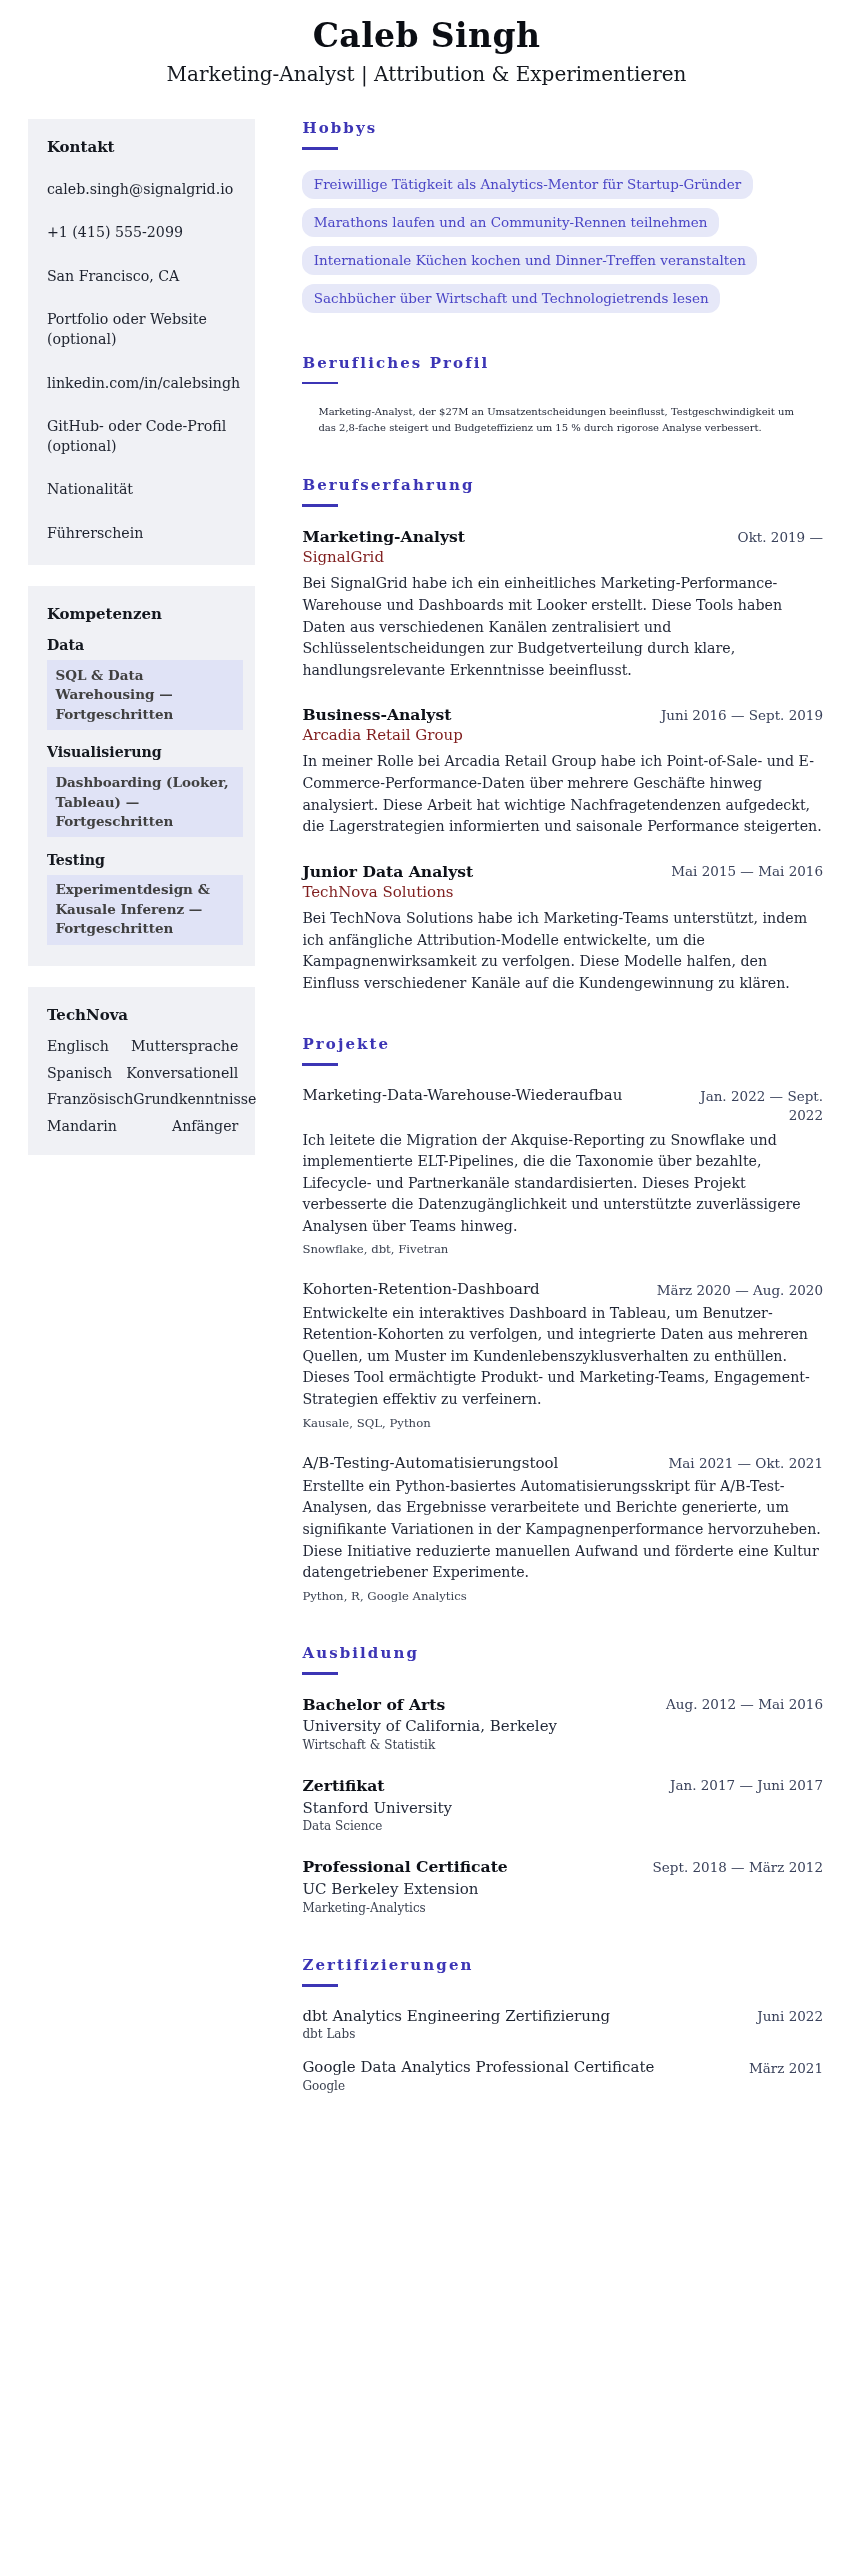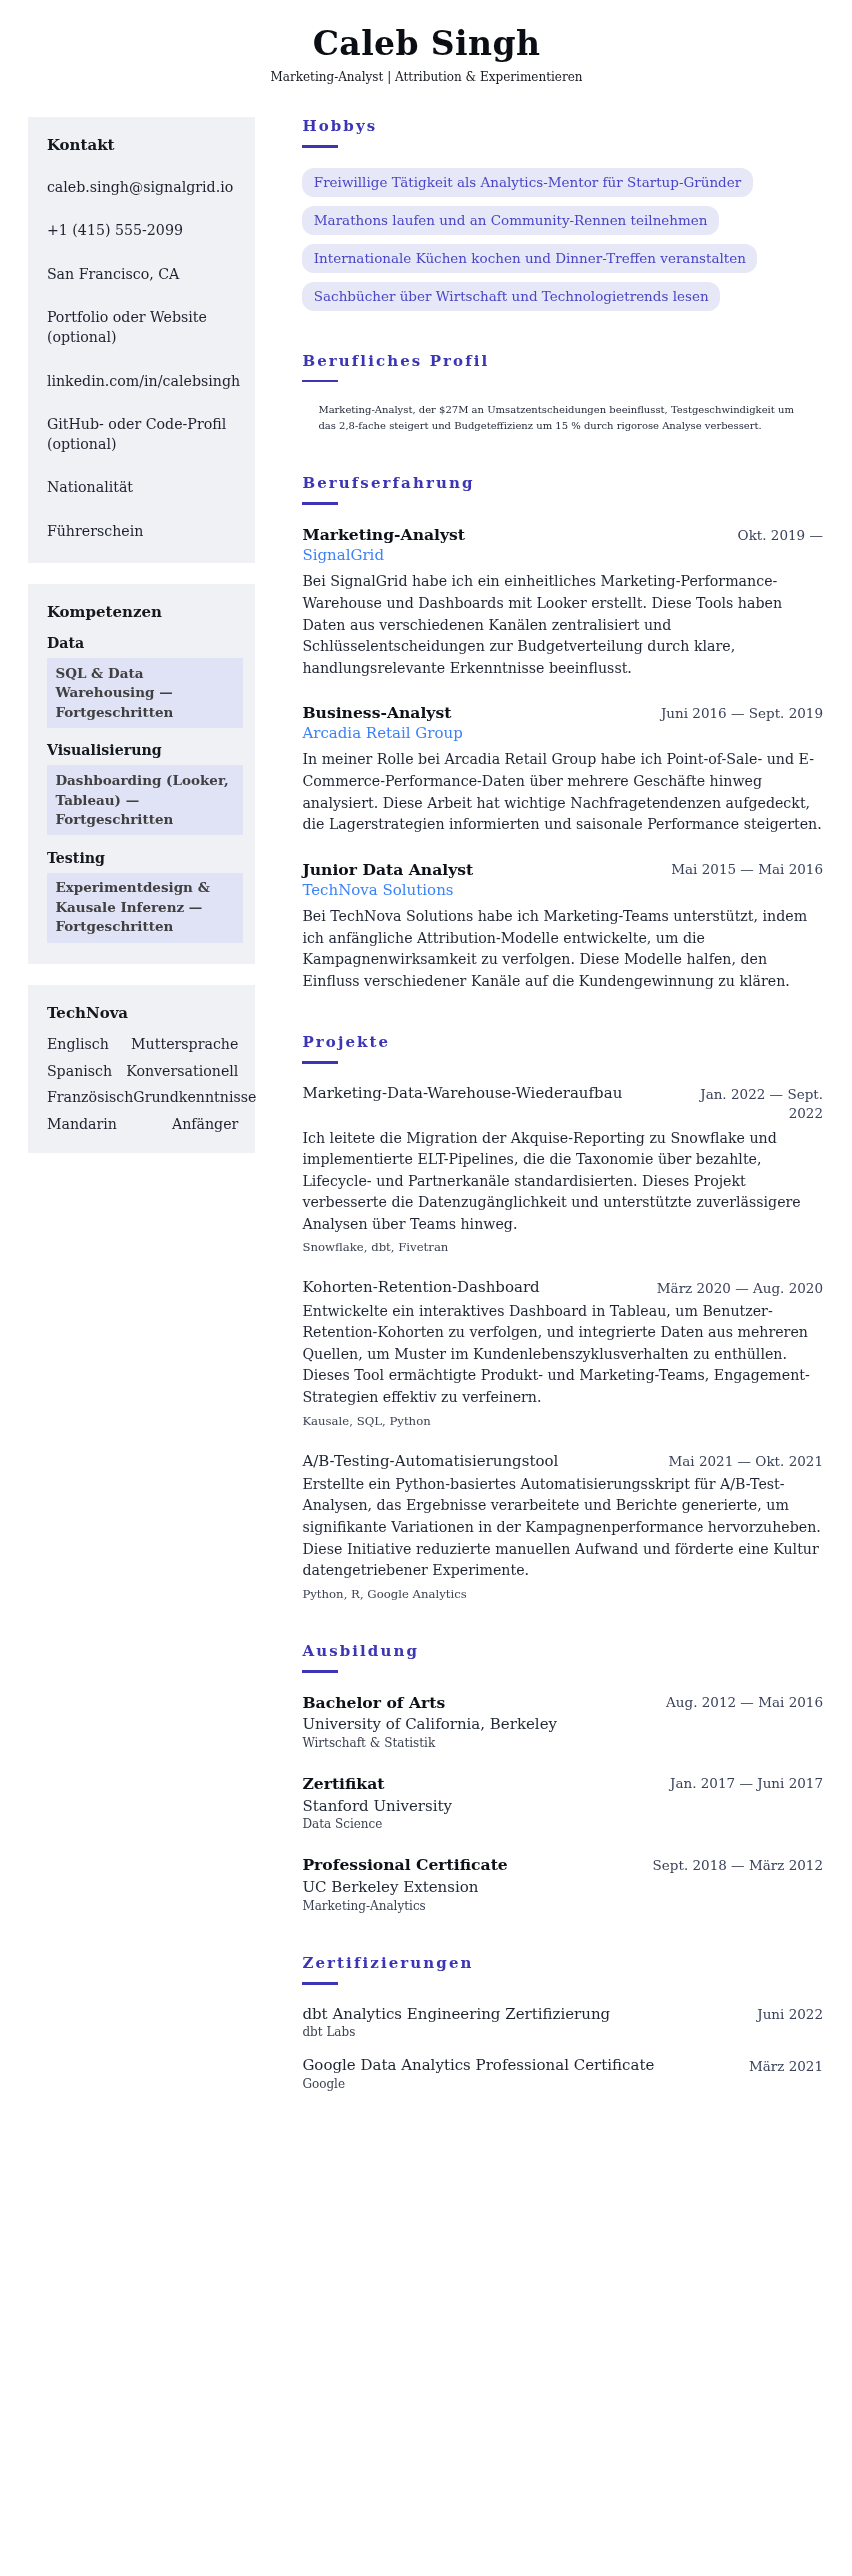--- a/index.html
+++ b/index.html
@@ -5,26 +5,26 @@
   html, body { margin: 0; padding: 0; background: #ffffff; }
   body {
     width: 853px;
     min-height: 2576px;
     font-family: "DejaVu Serif", "Liberation Serif", serif;
     color: #1f2535;
   }
   .page { width: 853px; box-sizing: border-box; }
 
   
-  header { text-align: center; padding-top: 24px; }
+  header { text-align: center; padding-top: 16px; }
   h1.name {
     font-size: 33px; font-weight: 700; margin: 0 0 7.1px 0; color: #0b0e14;
     letter-spacing: 0.4px;
   }
-  .subtitle { font-size: 12px; color: #14181f; }
+  .subtitle { font-size: 20px; color: #14181f; }
 
   
   .columns {
     display: flex; gap: 47px; margin-top: 33px;
     padding: 0 30px 50px 28.4px; box-sizing: border-box;
   }
   aside.sidebar { width: 227px; flex: 0 0 227px; }
   main.main { flex: 1; min-width: 0; }
 
   
@@ -73,21 +73,21 @@
   .entry-head {
     display: flex; justify-content: space-between; align-items: flex-start; gap: 17px;
   }
   .entry-title-bold { font-size: 15.6px; font-weight: 700; margin: 0; color: #0e1118; }
   .entry-title-reg { font-size: 15px; font-weight: 400; margin: 0; color: #1d2330; }
   .entry-date {
     font-size: 13.5px; color: #39415a; text-align: right; white-space: nowrap;
     padding-top: 1.4px; flex-shrink: 0;
   }
   .entry-date.wrap { white-space: normal; max-width: 134px; flex-shrink: 1; line-height: 1.4; }
-  .company { font-size: 15px; color: #3b82f6; margin: 2.1px 0 7.1px 0; }
+  .company { font-size: 15px; color: #7f1d1d; margin: 2.1px 0 7.1px 0; }
   .entry-body { font-size: 14.2px; line-height: 1.52; margin: 0; color: #1f2535; }
   .proj-body { margin-top: 4.3px; }
   .stack-line { font-size: 11.7px; color: #3a4150; margin-top: 5px; }
 
   .edu-school { font-size: 15px; color: #232a3a; margin-top: 3.6px; }
   .edu-field { font-size: 12px; color: #3a4150; margin-top: 2.8px; }
 
   .cert-issuer { font-size: 12px; color: #3a4150; margin-top: 2.8px; }
   .cert-entry { margin-bottom: 17px; }
 </style>

